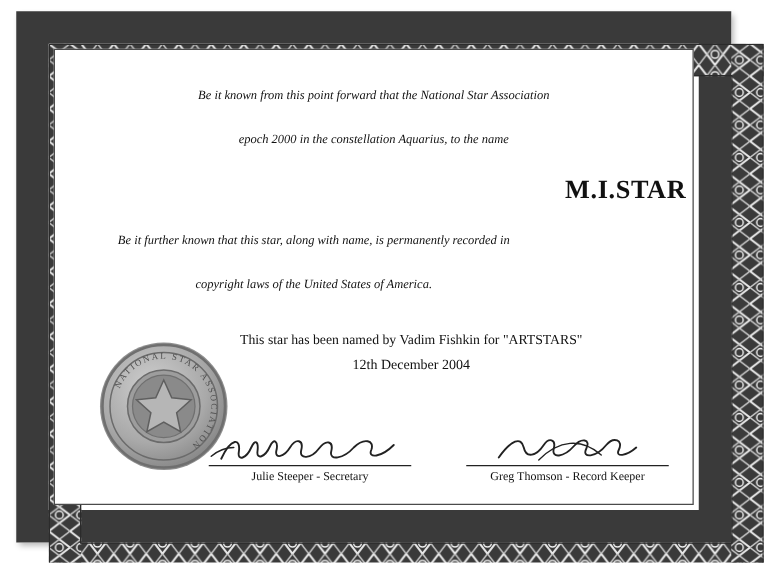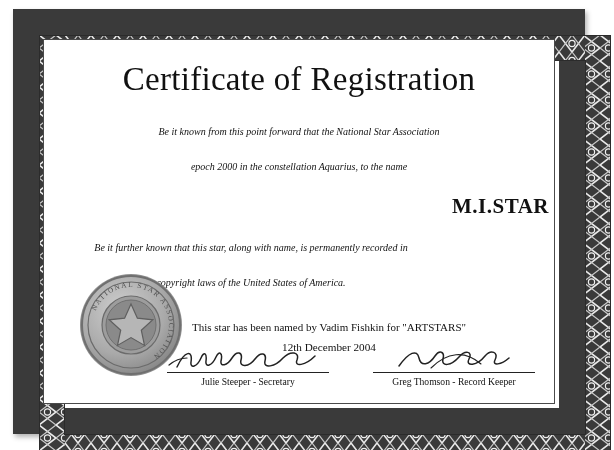--- a/index.html
+++ b/index.html
@@ -184,21 +184,20 @@
         <rect x="546" y="0" width="26" height="425" fill="url(#guilloche)"></rect>
         <rect x="0.5" y="0.5" width="571" height="424" fill="none" stroke="#2b2b2b" stroke-width="1"></rect>
         <rect x="25.5" y="25.5" width="521" height="374" fill="none" stroke="#2b2b2b" stroke-width="1"></rect>
       </svg>
     </div>
 
     <div id="cert-inner-rule"></div>
 
     <div id="cert-content">
 
-      <div id="cert-title">Certificate of Registration</div>
 
       <div id="cert-intro">
         <div class="cert-para">Be it known from this point forward that the National Star Association</div>
         <div class="cert-para">epoch 2000 in the constellation Aquarius, to the name</div>
       </div>
 
       <div id="cert-star-name">M.I.STAR</div>
 
       <div id="cert-body">
         <div class="cert-para">Be it further known that this star, along with name, is permanently recorded in</div>

